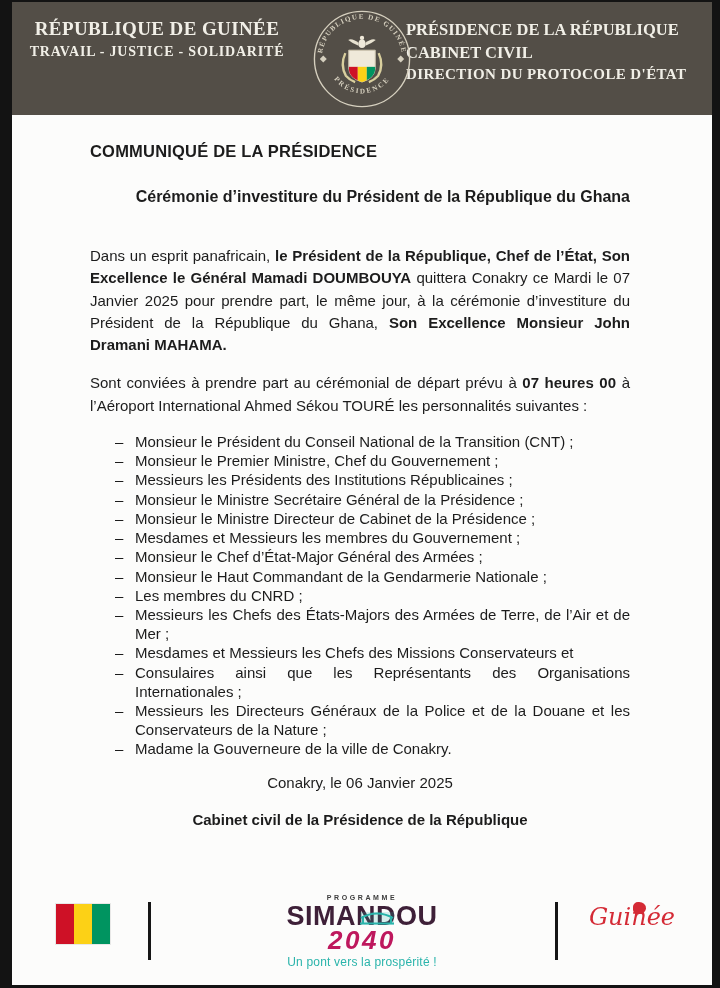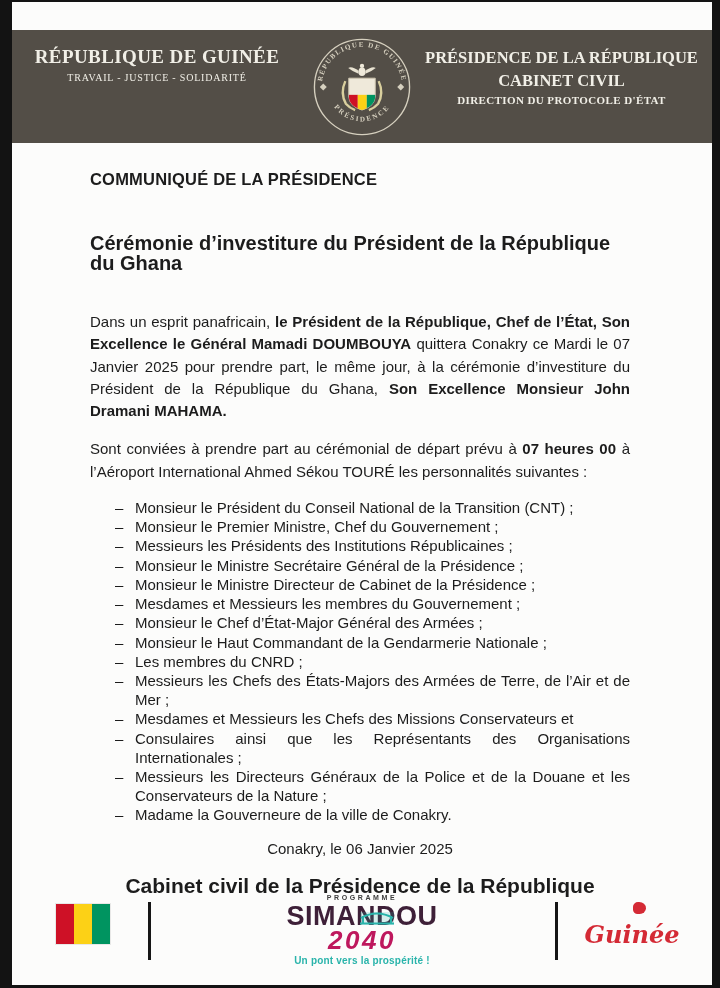--- a/index.html
+++ b/index.html
@@ -9,56 +9,55 @@
   }
   .page{
     position:absolute;left:12px;right:8px;top:2px;bottom:3px;
     background:#fcfcfb;color:#1c1c1c;
   }
   
   .header-band{
     position:relative;height:113px;background:#534e47;color:#f1efe7;
     display:flex;align-items:flex-start;justify-content:space-between;
     font-family:"Liberation Serif",serif;
-    margin-top:28px;
   }
   .hdr-left{width:290px;text-align:center;padding-top:16px;}
   .hdr-left .l1{font-size:19px;font-weight:bold;letter-spacing:.4px;}
-  .hdr-left .l2{font-size:10px;font-weight:normal;letter-spacing:.8px;margin-top:4px;}
-  .hdr-right{width:285px;text-align:center;padding-top:18px;padding-right:8px;}
+  .hdr-left .l2{font-size:14px;font-weight:bold;letter-spacing:.8px;margin-top:4px;}
+  .hdr-right{width:285px;text-align:left;padding-top:18px;padding-right:21px;}
   .hdr-right .r1{font-size:16.5px;font-weight:bold;}
   .hdr-right .r2{font-size:16.5px;font-weight:bold;margin-top:3px;}
-  .hdr-right .r3{font-size:11px;font-weight:bold;letter-spacing:.4px;margin-top:3px;}
+  .hdr-right .r3{font-size:15px;font-weight:bold;letter-spacing:.4px;margin-top:3px;}
   .seal{position:absolute;left:50%;top:6px;transform:translateX(-50%);width:102px;height:102px;}
   
   .doc{padding:0 82px 0 78px;}
   .doc-title{margin-top:26px;font-weight:bold;font-size:16.5px;line-height:20px;letter-spacing:.2px;}
-  .doc-subtitle{margin-top:44px;text-align:left;font-weight:bold;font-size:20px;line-height:20px;}
+  .doc-subtitle{margin-top:26px;text-align:right;font-weight:bold;font-size:16px;line-height:20px;}
   .para{margin-top:16px;font-size:15px;line-height:22.3px;text-align:justify;}
   .para.first{margin-top:38px;}
   .b{font-weight:bold;}
   .att-list{margin-top:11px;font-size:15px;line-height:19.2px;}
   .att-row{display:flex;}
   .att-dash{width:20px;flex:0 0 20px;margin-left:25px;}
   .att-text{flex:1;text-align:justify;}
   .dateline{margin-top:13px;text-align:center;font-size:15px;line-height:22px;}
-  .signature{margin-top:16px;text-align:center;font-size:21px;font-weight:bold;line-height:20px;}
+  .signature{margin-top:16px;text-align:center;font-size:15px;font-weight:bold;line-height:20px;}
   
   .flag{position:absolute;left:44px;top:902px;width:54px;height:40px;display:flex;box-shadow:0 0 0 1px rgba(0,0,0,.08);}
   .flag div{flex:1;}
   .fdiv{position:absolute;top:900px;width:3px;height:58px;background:#161616;}
   .fdiv1{left:136px;} .fdiv2{left:543px;}
   .sim{position:absolute;left:250px;top:892px;width:200px;text-align:center;}
   .sim-kicker{font-size:7px;letter-spacing:2.6px;color:#3c3c3c;font-weight:bold;}
   .sim-name{position:relative;display:inline-block;font-size:27px;font-weight:800;letter-spacing:.5px;margin-top:2px;line-height:26px;}
   .sim-bridge{position:absolute;left:50%;margin-left:-2px;top:9px;}
   .sim-year{font-size:26px;font-weight:800;letter-spacing:2.5px;line-height:23px;}
-  .sim-tagline{font-size:10px;font-weight:bold;margin-top:3px;letter-spacing:.2px;}
+  .sim-tagline{font-size:12px;font-weight:normal;margin-top:3px;letter-spacing:.2px;}
   .guinee{position:absolute;left:572px;top:898px;width:96px;text-align:center;}
-  .guinee-script{font-family:"DejaVu Serif",serif;font-style:italic;font-weight:bold;font-size:24px;line-height:26px;margin-top:22px;}
+  .guinee-script{font-family:"DejaVu Serif",serif;font-style:italic;font-weight:normal;font-size:24px;line-height:26px;margin-top:4px;}
   .guinee-blob{position:absolute;left:50%;margin-left:1px;top:2px;width:13px;height:12px;border-radius:45% 60% 55% 40%;}
 </style>
 </head>
 <body>
 
 <div class="page">
 
   <div class="header-band">
     <div class="hdr-left">
       <div class="l1">RÉPUBLIQUE DE GUINÉE</div>

